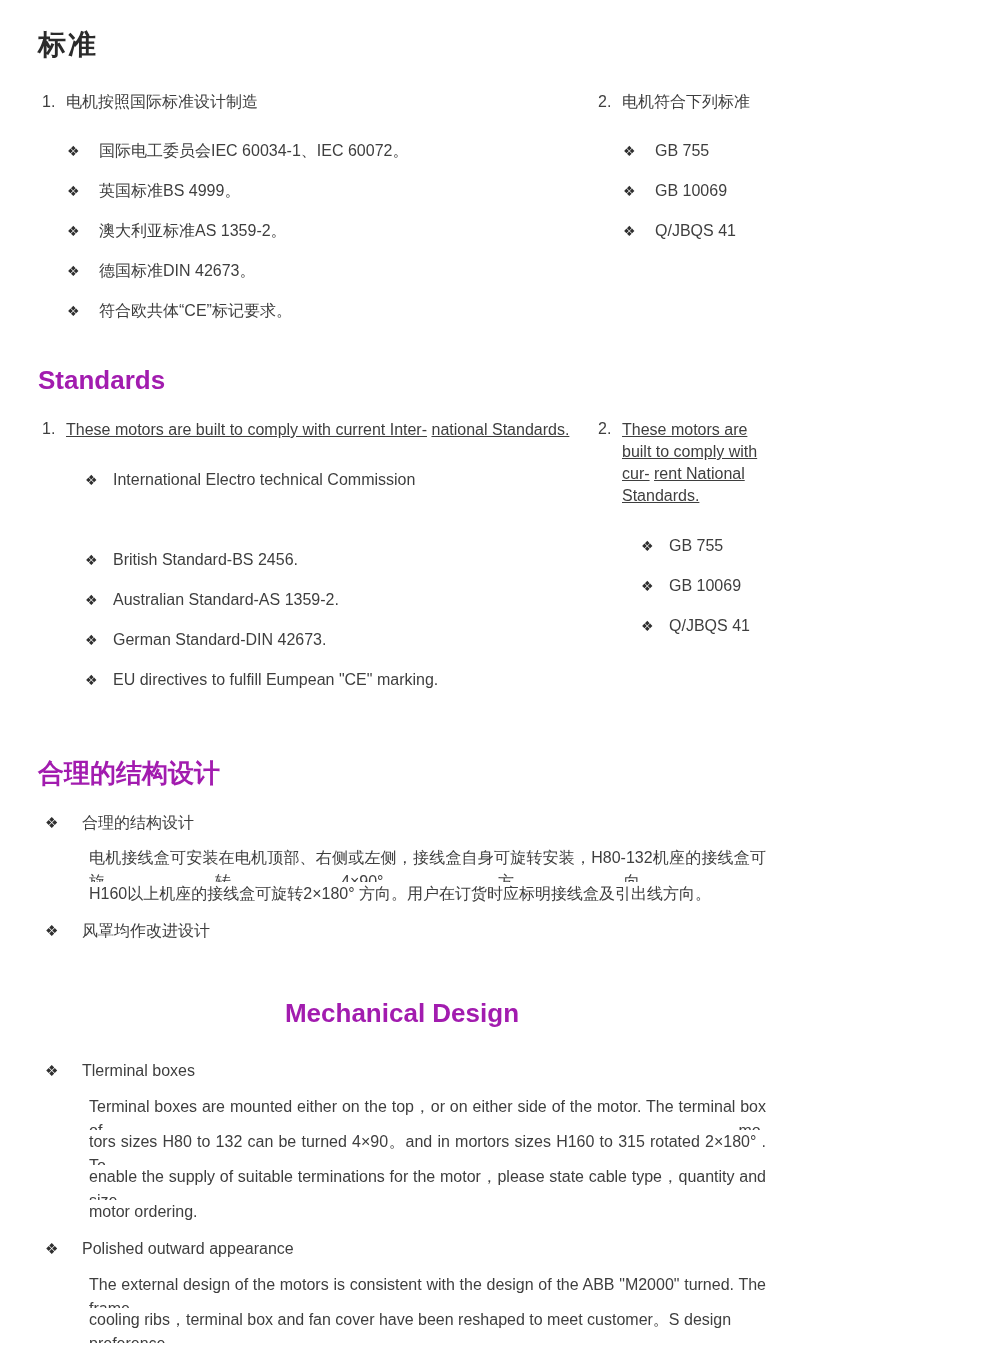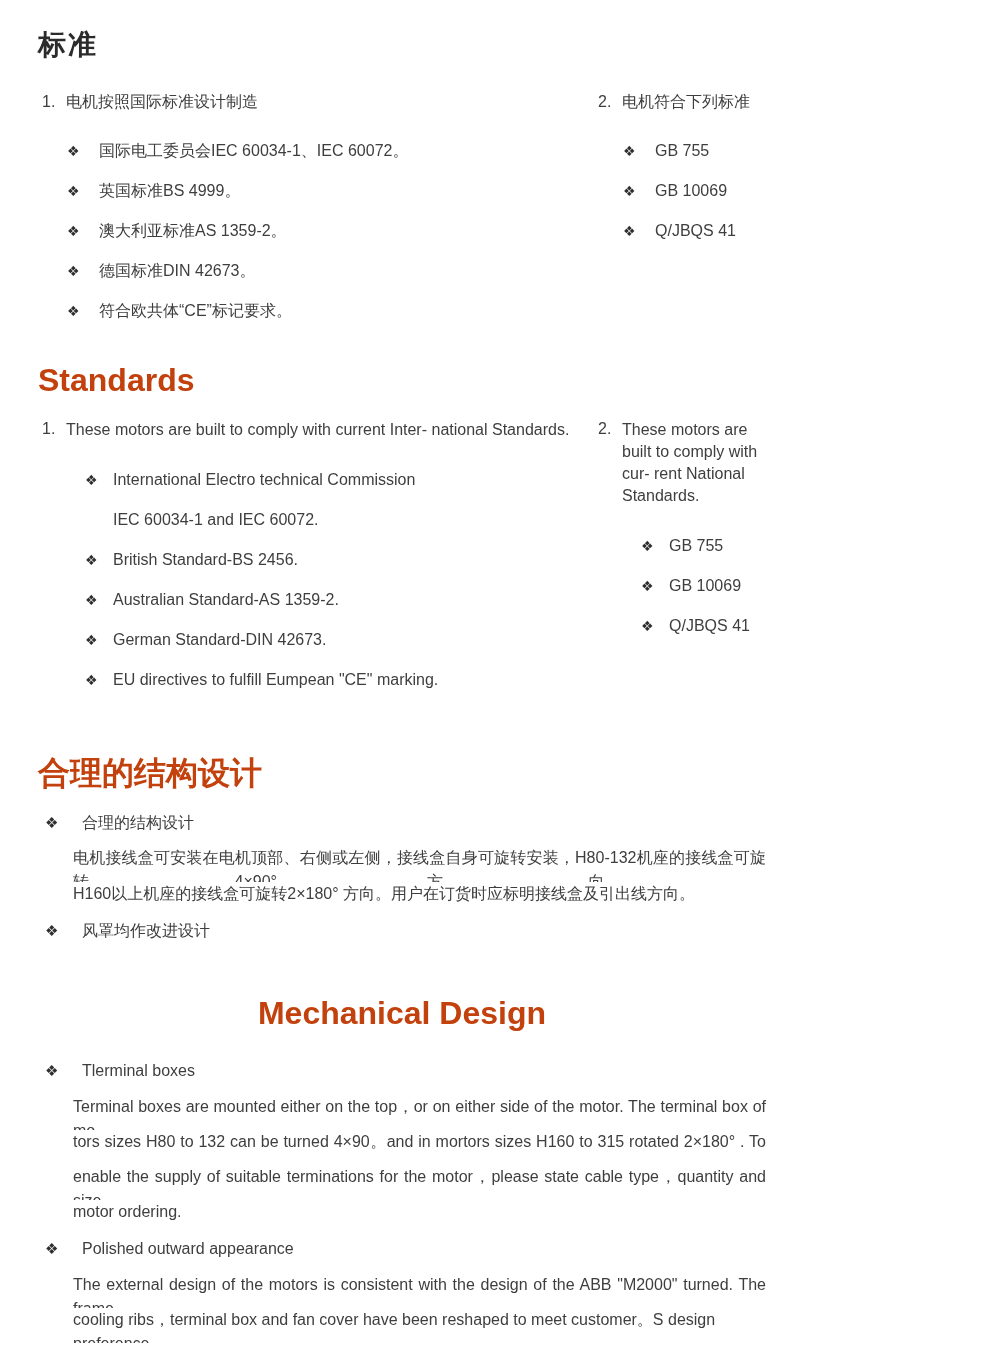--- a/index.html
+++ b/index.html
@@ -19,57 +19,57 @@
   
   .h-cn {
     font-size: 28px;
     font-weight: bold;
     color: #2b2b2b;
     letter-spacing: 2px;
     line-height: 34px;
     margin-bottom: 30px;
   }
   .h-en {
-    font-size: 32px;
+    font-size: 26px;
     font-weight: bold;
-    color: #c2410c;
+    color: #a21caf;
     line-height: 30px;
     margin-bottom: 24px;
   }
 
   
   .cols { display: flex; }
   .col-l { width: 560px; flex: none; padding-left: 4px; }
   .col-r { flex: 1; }
 
   
   .n-row { display: flex; margin-bottom: 19px; line-height: 20px; }
   .n-num { width: 24px; flex: none; }
   .n-text { flex: 1; }
-  .n-lines .line40 { height: 40px; line-height: 22px; }
+  .n-lines .line40 { height: 40px; line-height: 22px; text-decoration: underline; }
 
   
   .b-row { display: flex; height: 40px; line-height: 40px; align-items: stretch; }
   .b-row-cn { padding-left: 25px; }
   .b-row-en { padding-left: 43px; }
   .b-glyph { flex: none; font-size: 14px; color: #2f2f2f; }
   .b-row-cn .b-glyph { width: 32px; }
   .b-row-en .b-glyph { width: 28px; }
 
   
   .sec-standards-en { margin-top: 34px; }
   .sec-design-cn { margin-top: 58px; }
   .sec-design-en { margin-top: 56px; }
 
   
   .d-item { padding-left: 7px; }
   .d-head { display: flex; line-height: 22px; margin-bottom: 12px; }
   .d-head .b-glyph { width: 37px; font-size: 15px; }
   .d-head-text { flex: 1; }
-  .d-para { margin-left: 28px; }
+  .d-para { margin-left: 44px; }
   .pline { display: block; height: 36px; line-height: 24px; overflow: hidden; }
   .pline35 { display: block; height: 35px; line-height: 24px; overflow: hidden; }
   .d-item + .d-item { margin-top: 2px; }
   .sec-design-en .d-head { margin-bottom: 13px; margin-top: 0; }
   .sec-design-en .d-item + .d-item { margin-top: 3px; }
 
   
   .fill { text-align: justify; }
   .fill::after { content: ""; display: inline-block; width: 100%; height: 0; }
 </style>
@@ -143,21 +143,20 @@
             <span class="line40">national Standards.</span>
           </span>
         </div>
         <div>
           <div class="b-row b-row-en">
             <span class="b-glyph">❖</span>
             <span>International Electro technical Commission</span>
           </div>
           <div class="b-row b-row-en">
             <span class="b-glyph"></span>
-            <span>IEC 60034-1 and IEC 60072.</span>
           </div>
           <div class="b-row b-row-en">
             <span class="b-glyph">❖</span>
             <span>British Standard-BS 2456.</span>
           </div>
           <div class="b-row b-row-en">
             <span class="b-glyph">❖</span>
             <span>Australian Standard-AS 1359-2.</span>
           </div>
           <div class="b-row b-row-en">

